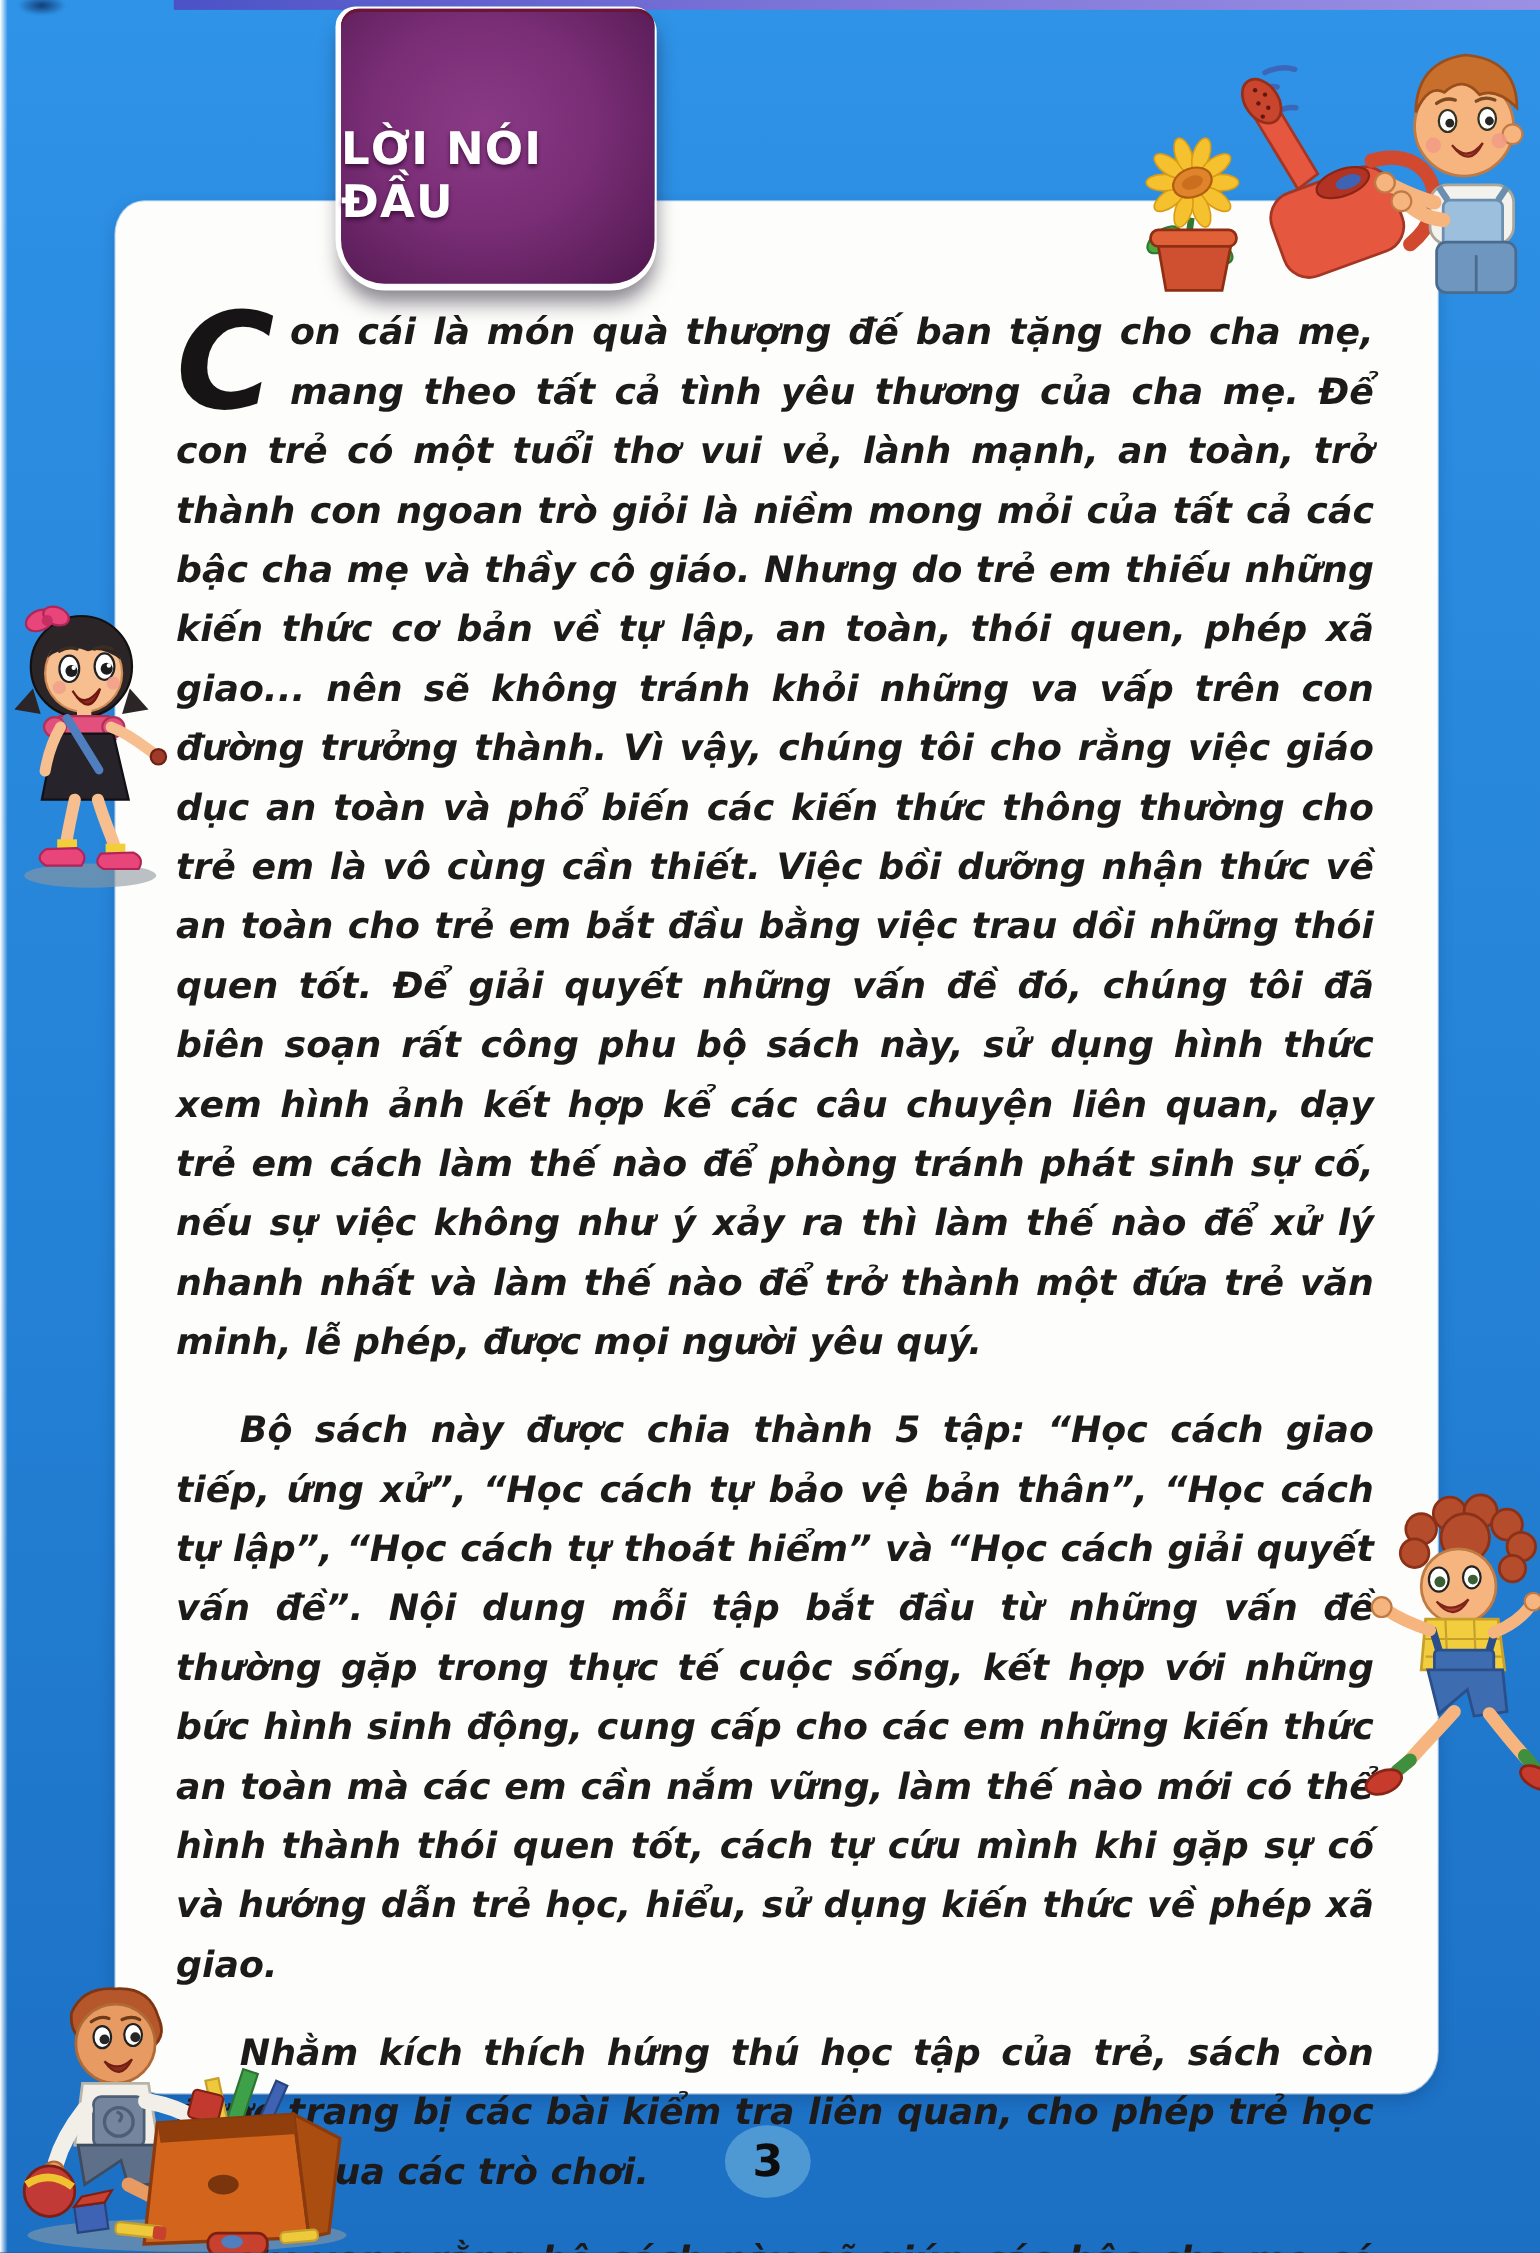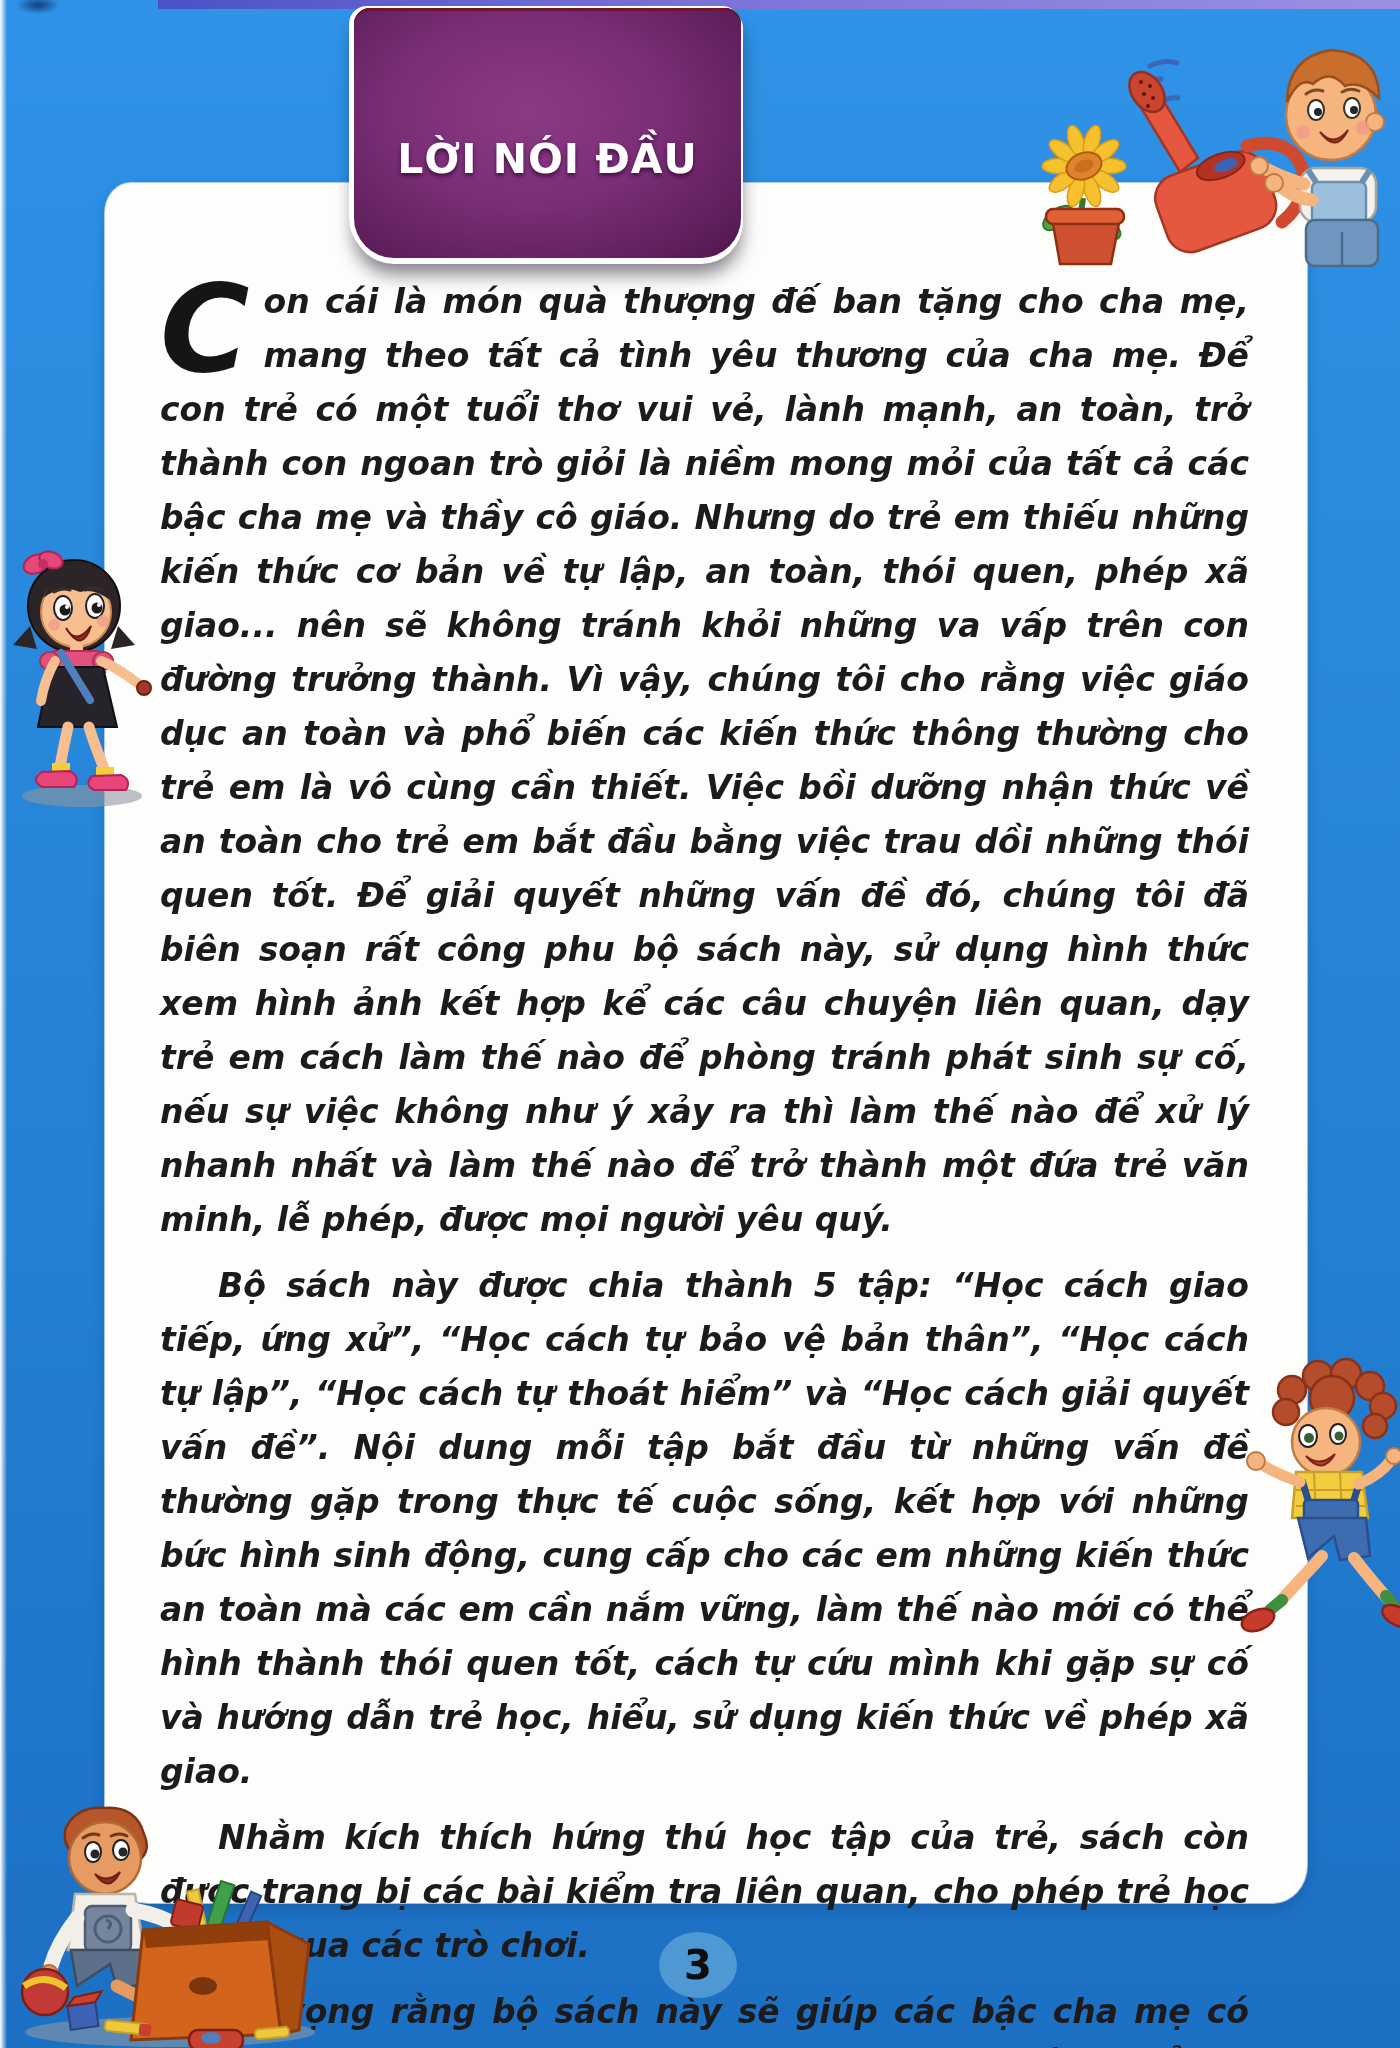--- a/index.html
+++ b/index.html
@@ -19,31 +19,31 @@
     position:absolute;left:105px;top:183px;width:1202px;height:1720px;
     background:#FDFDFB;
     border-radius:26px 30px 34px 44px / 30px 26px 38px 36px;
     box-shadow:0 0 0 1px rgba(255,255,255,.6), 0 6px 14px rgba(10,40,90,.25);
     box-sizing:border-box;
     padding:92px 58px 0 55px;
   }
   .body-text{color:#1C1A1A;font-style:italic;font-weight:600;
     font-size:33px;line-height:54px;text-align:justify;}
   .body-text p{margin:0;}
-  .body-text p.indented{text-indent:58px;margin-top:12px;}
+  .body-text p.indented{text-indent:58px;margin-top:26px;}
   .drop-cap{float:left;font-size:122px;line-height:100px;font-weight:700;
     padding:4px 14px 0 0;font-style:italic;color:#161414;}
 
   .banner{
-    position:absolute;left:310px;top:8px;width:387px;height:250px;
+    position:absolute;left:310px;top:8px;width:285px;height:250px;
     background:radial-gradient(ellipse at 45% 42%, #8A3A85 0%, #7A2E76 45%, #5E1F5C 82%, #4D164D 100%);
     border-radius:16px 16px 40px 40px;
     box-shadow:-3px 0 0 2px #ffffff, 0 4px 0 2px #ffffff, 0 16px 18px rgba(15,5,25,.5),
                inset 0 3px 0 #6E1430;
-    display:flex;align-items:center;justify-content:center;margin-left:44px;
+    display:flex;align-items:center;justify-content:center;
   }
   .banner-title{color:#fff;font-weight:700;font-size:41px;letter-spacing:1px;
     padding-top:52px;text-shadow:0 3px 4px rgba(50,8,50,.75);}
 
   .page-badge{
     position:absolute;left:659px;top:1932px;width:78px;height:66px;border-radius:50%;
     background:#4E98D4;display:flex;align-items:center;justify-content:center;
   }
   .page-badge span{color:#0d0d0d;font-weight:700;font-size:40px;}
 

